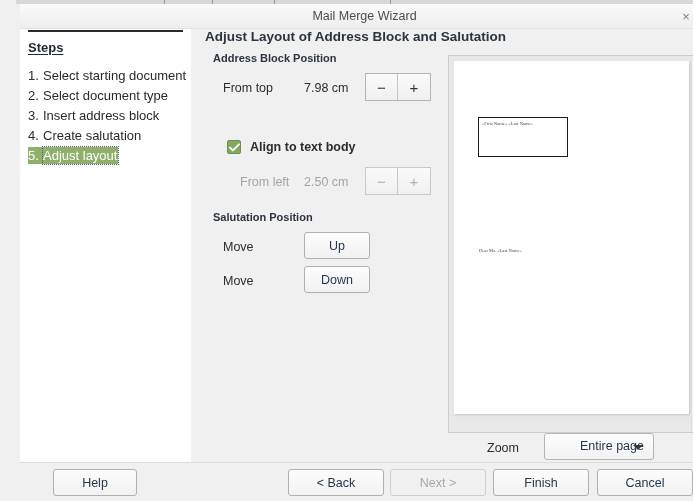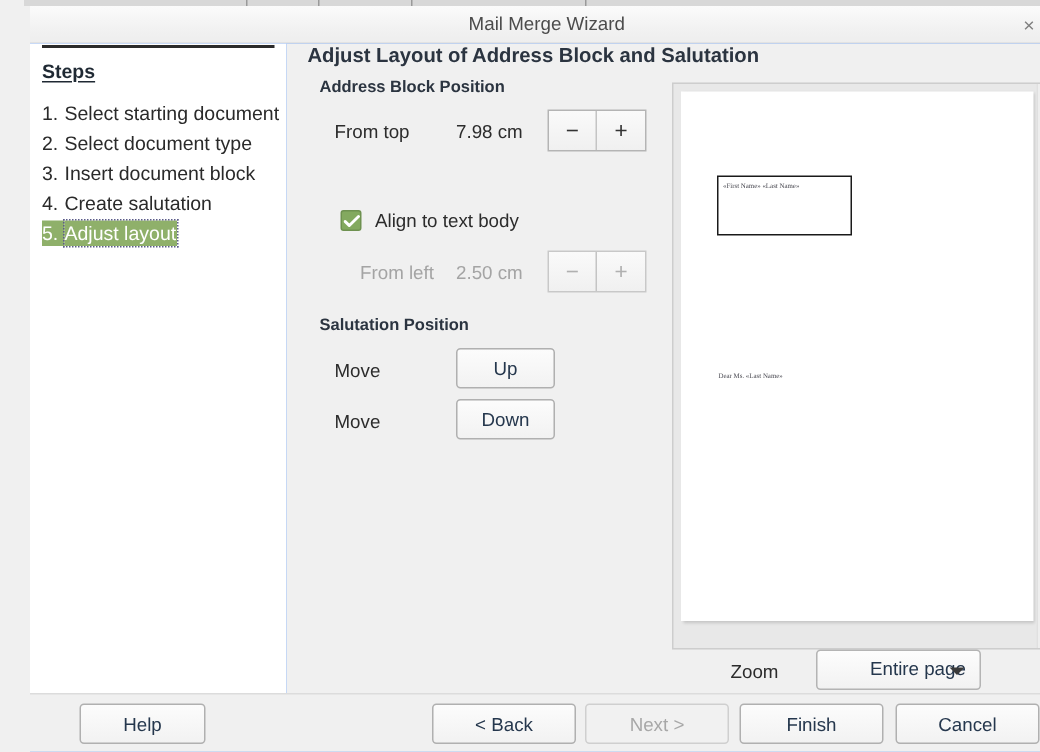--- a/index.html
+++ b/index.html
@@ -299,21 +299,21 @@
           <span class="step-label">Select starting document</span>
         </div>
 
         <div class="step-row">
           <span class="step-num">2.</span>
           <span class="step-label">Select document type</span>
         </div>
 
         <div class="step-row">
           <span class="step-num">3.</span>
-          <span class="step-label">Insert document block</span>
+          <span class="step-label">Insert address block</span>
         </div>
 
         <div class="step-row">
           <span class="step-num">4.</span>
           <span class="step-label">Create salutation</span>
         </div>
 
         <div class="step-row active">
           <span class="step-num">5.</span>
           <span class="step-label">Adjust layout</span>
@@ -329,21 +329,21 @@
       <div class="group-title" style="left:22px; top:23px;">Address Block Position</div>
 
       <div class="field-label" style="left:32px; top:52px;">From top</div>
       <div class="field-value" style="left:113px; top:52px;">7.98 cm</div>
 
       <div class="spinner" style="left:174px; top:44px;">
         <div class="sbtn minus">−</div>
         <div class="sbtn plus">+</div>
       </div>
 
-      <div class="checkbox-row" style="left:36px; top:111px;">
+      <div class="checkbox-row" style="left:36px; top:111px;font-weight:bold;">
         <span class="cbox">
           <svg width="11" height="9" viewBox="0 0 11 9">
             <path d="M1 4.6 L3.9 7.4 L10 1.3" fill="none" stroke="#ffffff" stroke-width="1.9" stroke-linecap="round" stroke-linejoin="round"></path>
           </svg>
         </span>
         <span class="cbox-label">Align to text body</span>
       </div>
 
       <div class="field-label disabled" style="left:49px; top:146px;">From left</div>
       <div class="field-value disabled" style="left:113px; top:146px;">2.50 cm</div>

